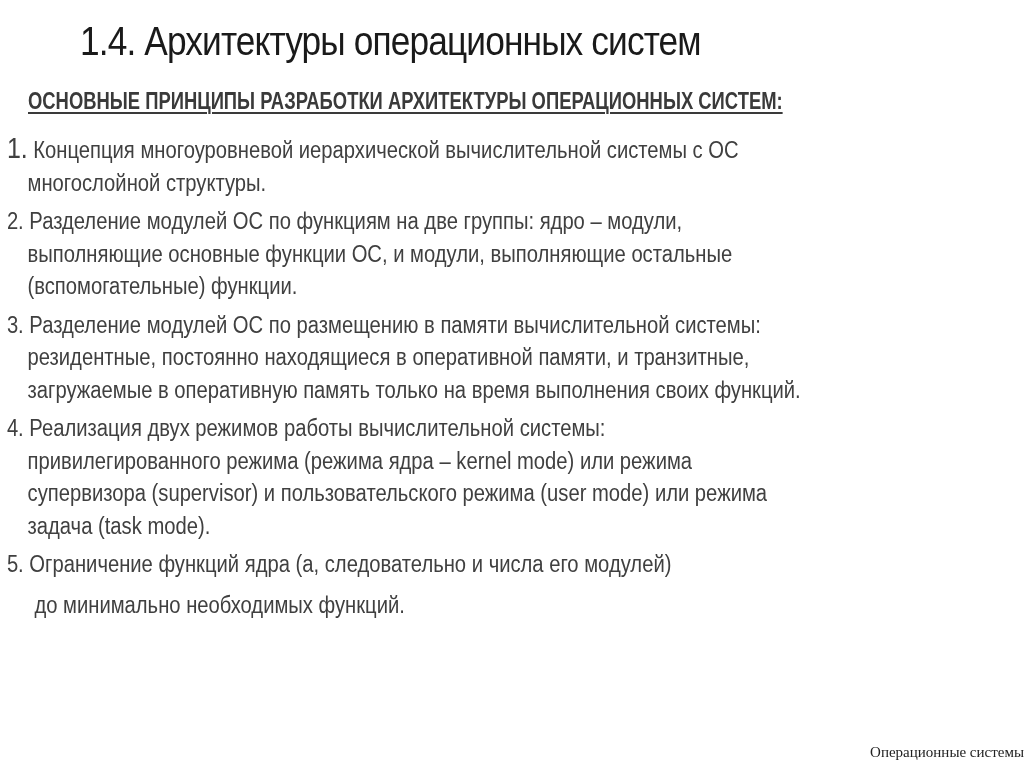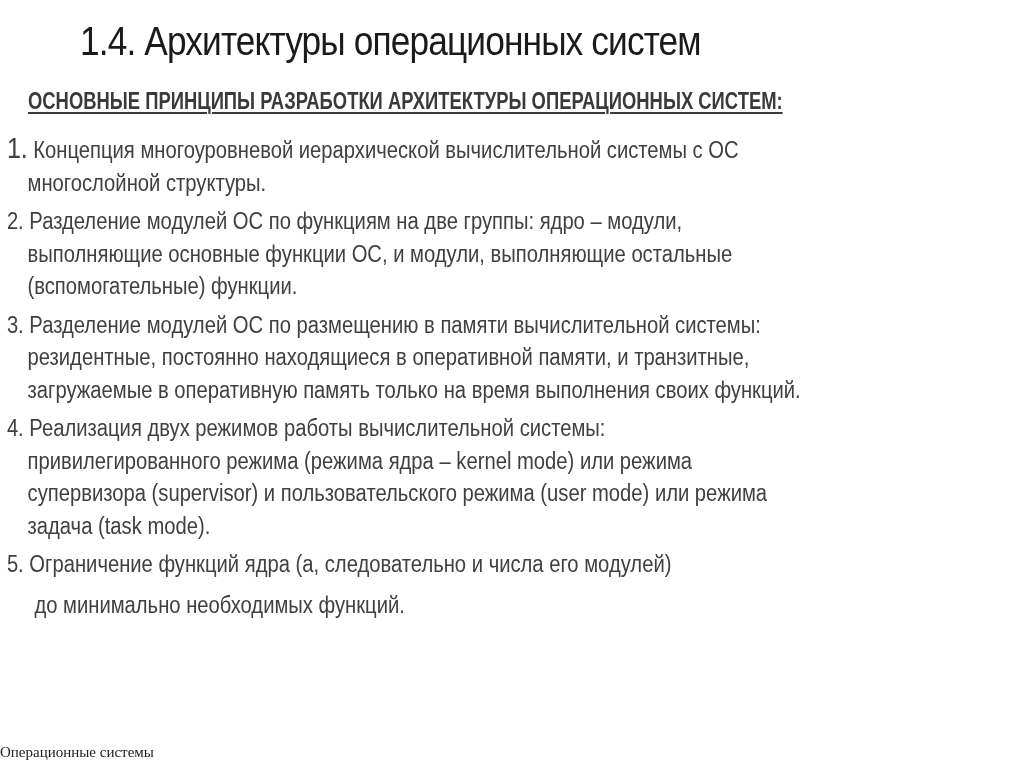--- a/index.html
+++ b/index.html
@@ -74,21 +74,21 @@
   .item-1 { margin-bottom: 6px; }
   .item-2 { margin-bottom: 6px; }
   .item-3 { margin-bottom: 6px; }
   .item-4 { margin-bottom: 6px; }
   .item-5 .line.cont { padding-left: 40px; margin-top: 8px; }
   .footer {
     position: absolute;
     left: 0;
     width: 1024px;
     top: 744px;
-    text-align: left;
+    text-align: right;
     font-family: "Liberation Serif", "DejaVu Serif", serif;
     font-size: 15px;
     color: #222222;
   }
 </style>
 </head>
 <body>
 
 <h1 class="slide-title">1.4. Архитектуры операционных систем</h1>
 

